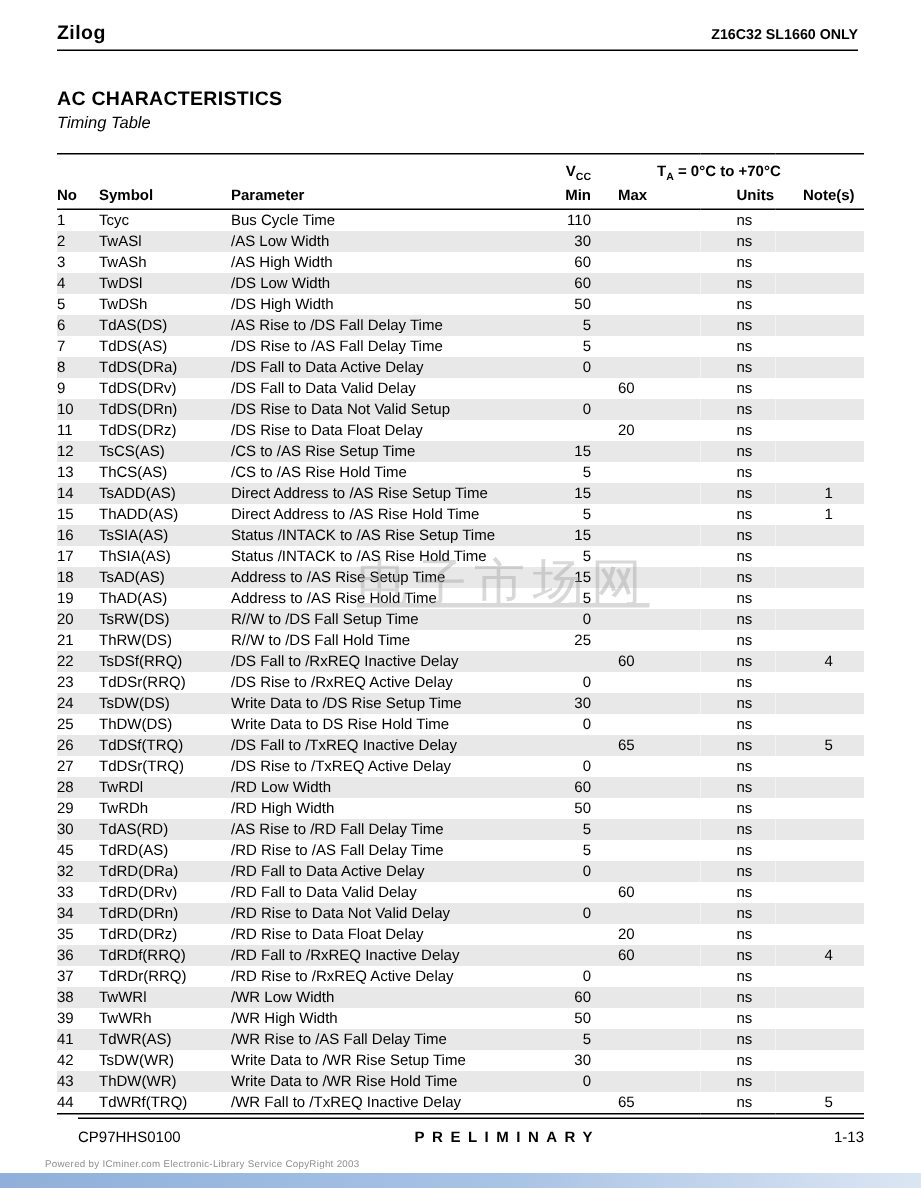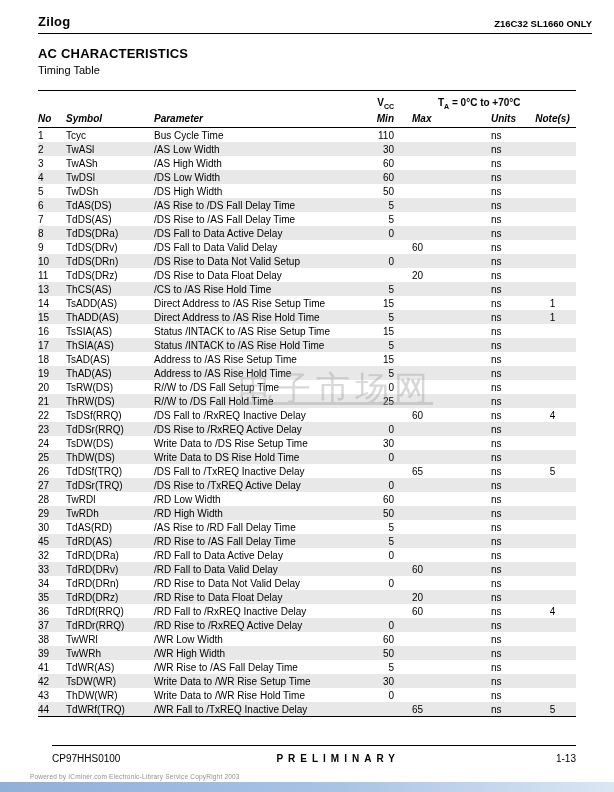--- a/index.html
+++ b/index.html
@@ -8,37 +8,37 @@
     background: #ffffff;
     color: #000;
   }
   .page {
     position: relative;
     width: 614px;
     height: 792px;
     background: #fff;
     overflow: hidden;
   }
-  .content { padding: 14px 22px 0 38px; }
+  .content { padding: 14px 42px 0 38px; }
 
   
   .masthead { display: flex; justify-content: space-between; align-items: flex-end; }
   .brand { font-weight: bold; font-size: 13px; letter-spacing: 0.3px; }
   .mast-right { text-align: right; font-weight: bold; font-size: 9.5px; line-height: 11.5px; }
   .rule { height: 0; border: 0; border-top: 1.6px solid #000; margin: 4px 0 0 0; }
 
   
-  .page-title { font-size: 13px; font-weight: bold; margin-top: 12px; letter-spacing: 0.2px; }
-  .page-subtitle { font-size: 11px; margin-top: 3px; margin-bottom: 14px; }
+  .page-title { font-size: 13px; font-weight: bold; margin-top: 24px; letter-spacing: 0.2px; }
+  .page-subtitle { font-size: 11px; margin-top: 3px; margin-bottom: 14px; font-style: italic; }
 
   
   table { border-collapse: collapse; table-layout: fixed; width: 538px; font-size: 10px; }
   th, td { padding: 0; text-align: left; white-space: nowrap; overflow: hidden; }
   thead .group-row th { border-top: 1.4px solid #000; padding-top: 4px; font-weight: bold; height: 15px; vertical-align: bottom; }
-  thead .col-row th { font-weight: bold; border-bottom: 1.4px solid #000; height: 17px; vertical-align: middle; font-style: italic; }
+  thead .col-row th { font-weight: bold; border-bottom: 1.4px solid #000; height: 17px; vertical-align: middle; }
   tbody td { height: 14px; vertical-align: middle; }
   tbody tr:nth-child(even) { background: #e8e8e8; }
   tbody tr:last-child td { border-bottom: 1.4px solid #000; }
   .col-min  { text-align: right; padding-right: 18px; }
   .col-max  { text-align: left; padding-right: 2px; }
   .col-units{ padding-left: 24px; }
   .col-note { text-align: center; padding-left: 12px; }
   .ta-cell  { padding-left: 26px; text-align: left; }
   sub { font-size: 7px; }
 
@@ -203,20 +203,29 @@
           <tr>
     <td class="col-no">11</td>
     <td class="col-symbol">TdDS(DRz)</td>
     <td class="col-param">/DS Rise to Data Float Delay</td>
     <td class="col-min"></td>
     <td class="col-max">20</td>
     <td class="col-units">ns</td>
     <td class="col-note"></td>
   </tr>
           <tr>
+    <td class="col-no">12</td>
+    <td class="col-symbol">TsCS(AS)</td>
+    <td class="col-param">/CS to /AS Rise Setup Time</td>
+    <td class="col-min">15</td>
+    <td class="col-max"></td>
+    <td class="col-units">ns</td>
+    <td class="col-note"></td>
+  </tr>
+          <tr>
     <td class="col-no">13</td>
     <td class="col-symbol">ThCS(AS)</td>
     <td class="col-param">/CS to /AS Rise Hold Time</td>
     <td class="col-min">5</td>
     <td class="col-max"></td>
     <td class="col-units">ns</td>
     <td class="col-note"></td>
   </tr>
           <tr>
     <td class="col-no">14</td>

